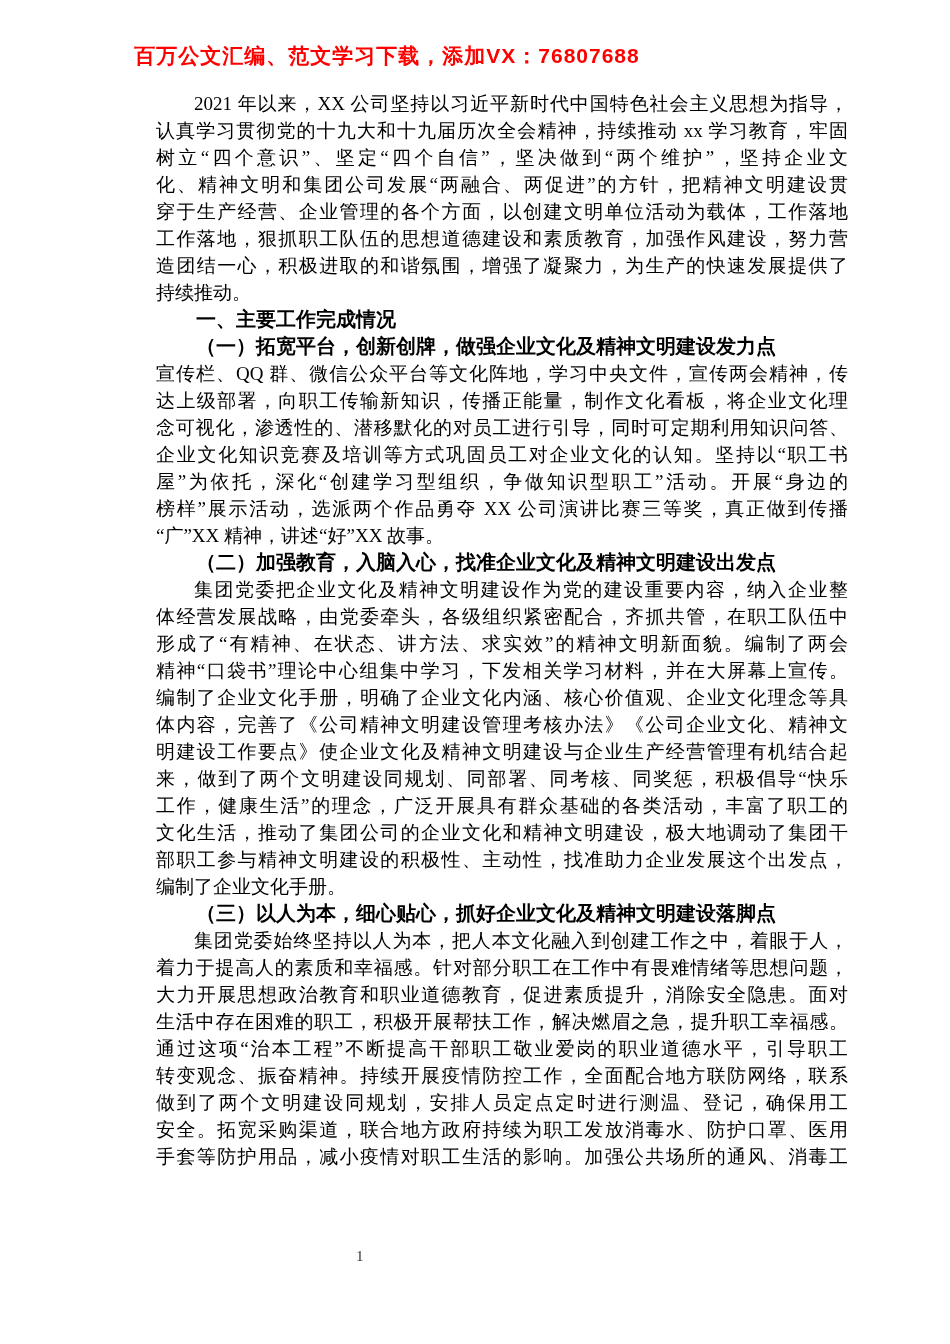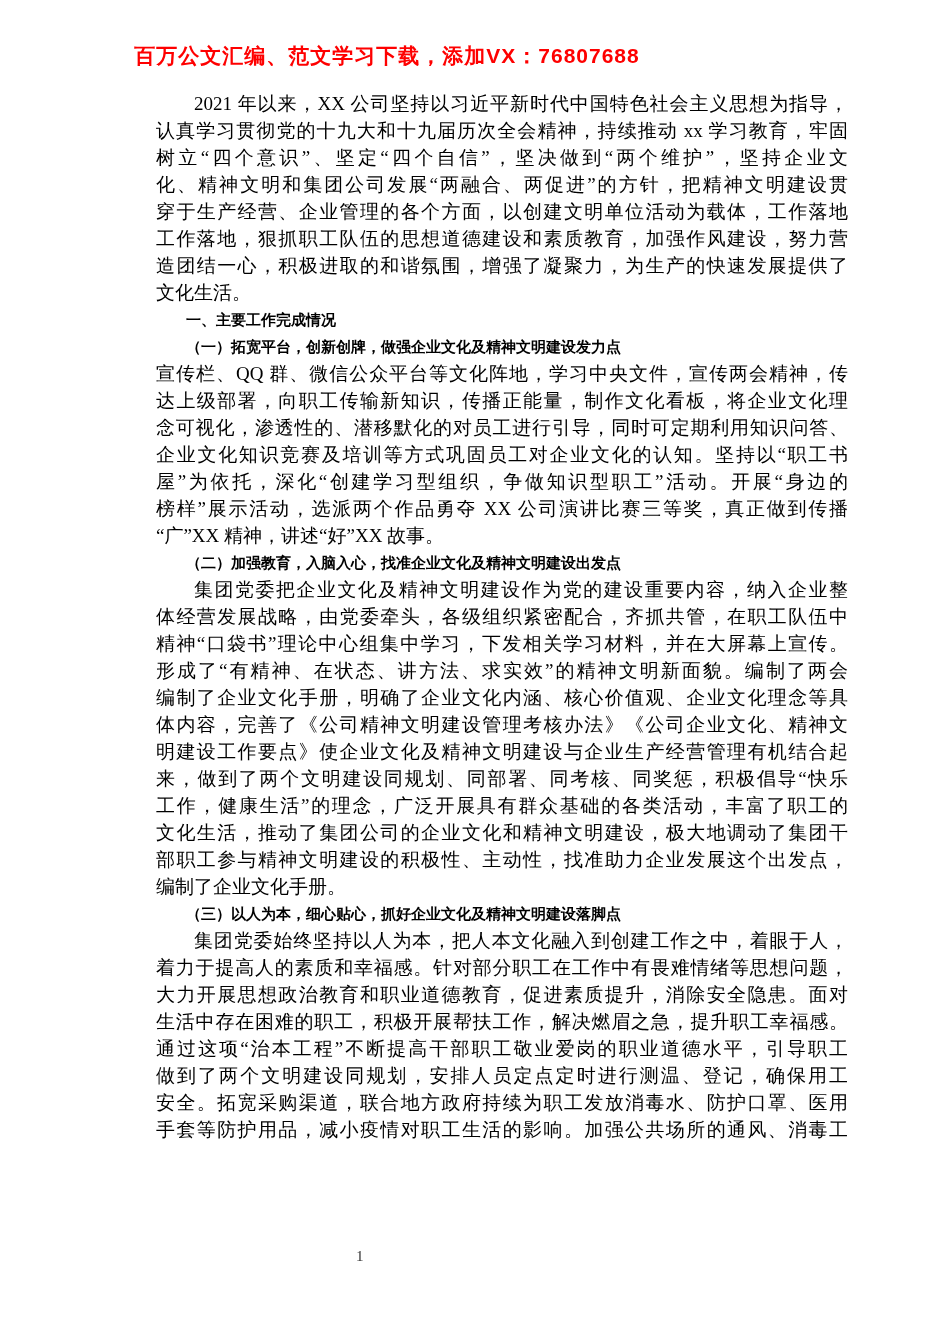--- a/index.html
+++ b/index.html
@@ -52,21 +52,21 @@
   .line.first {
     text-indent: 2em;
   }
   .line.left {
     text-align: left;
     text-align-last: left;
   }
   .heading {
     font-family: "Liberation Sans", sans-serif;
     font-weight: 700;
-    font-size: 15px;
+    font-size: 20px;
     text-indent: 2em;
     text-align: right;
     text-align-last: left;
   }
   .page-number {
     position: absolute;
     left: 356px;
     top: 1246px;
     font-size: 15px;
     line-height: 20px;
@@ -81,48 +81,49 @@
   <div class="doc-header" style="color: rgb(254, 0, 0);">百万公文汇编、范文学习下载，添加VX：76807688</div>
 
   <div class="content">
       <div class="line first">2021 年以来，XX 公司坚持以习近平新时代中国特色社会主义思想为指导，</div>
       <div class="line">认真学习贯彻党的十九大和十九届历次全会精神，持续推动 xx 学习教育，牢固</div>
       <div class="line">树立“四个意识”、坚定“四个自信”，坚决做到“两个维护”，坚持企业文</div>
       <div class="line">化、精神文明和集团公司发展“两融合、两促进”的方针，把精神文明建设贯</div>
       <div class="line">穿于生产经营、企业管理的各个方面，以创建文明单位活动为载体，工作落地</div>
       <div class="line">工作落地，狠抓职工队伍的思想道德建设和素质教育，加强作风建设，努力营</div>
       <div class="line">造团结一心，积极进取的和谐氛围，增强了凝聚力，为生产的快速发展提供了</div>
-      <div class="line left">文化生活。</div>
+      <div class="line left">持续推动。</div>
       <div class="line heading">一、主要工作完成情况</div>
       <div class="line heading">（一）拓宽平台，创新创牌，做强企业文化及精神文明建设发力点</div>
       <div class="line">宣传栏、QQ 群、微信公众平台等文化阵地，学习中央文件，宣传两会精神，传</div>
       <div class="line">达上级部署，向职工传输新知识，传播正能量，制作文化看板，将企业文化理</div>
       <div class="line">念可视化，渗透性的、潜移默化的对员工进行引导，同时可定期利用知识问答、</div>
       <div class="line">企业文化知识竞赛及培训等方式巩固员工对企业文化的认知。坚持以“职工书</div>
       <div class="line">屋”为依托，深化“创建学习型组织，争做知识型职工”活动。开展“身边的</div>
       <div class="line">榜样”展示活动，选派两个作品勇夺 XX 公司演讲比赛三等奖，真正做到传播</div>
       <div class="line left">“广”XX 精神，讲述“好”XX 故事。</div>
       <div class="line heading">（二）加强教育，入脑入心，找准企业文化及精神文明建设出发点</div>
       <div class="line first">集团党委把企业文化及精神文明建设作为党的建设重要内容，纳入企业整</div>
       <div class="line">体经营发展战略，由党委牵头，各级组织紧密配合，齐抓共管，在职工队伍中</div>
+      <div class="line">形成了“有精神、在状态、讲方法、求实效”的精神文明新面貌。编制了两会</div>
       <div class="line">精神“口袋书”理论中心组集中学习，下发相关学习材料，并在大屏幕上宣传。</div>
-      <div class="line">形成了“有精神、在状态、讲方法、求实效”的精神文明新面貌。编制了两会</div>
       <div class="line">编制了企业文化手册，明确了企业文化内涵、核心价值观、企业文化理念等具</div>
       <div class="line">体内容，完善了《公司精神文明建设管理考核办法》《公司企业文化、精神文</div>
       <div class="line">明建设工作要点》使企业文化及精神文明建设与企业生产经营管理有机结合起</div>
       <div class="line">来，做到了两个文明建设同规划、同部署、同考核、同奖惩，积极倡导“快乐</div>
       <div class="line">工作，健康生活”的理念，广泛开展具有群众基础的各类活动，丰富了职工的</div>
       <div class="line">文化生活，推动了集团公司的企业文化和精神文明建设，极大地调动了集团干</div>
       <div class="line">部职工参与精神文明建设的积极性、主动性，找准助力企业发展这个出发点，</div>
       <div class="line left">编制了企业文化手册。</div>
       <div class="line heading">（三）以人为本，细心贴心，抓好企业文化及精神文明建设落脚点</div>
       <div class="line first">集团党委始终坚持以人为本，把人本文化融入到创建工作之中，着眼于人，</div>
       <div class="line">着力于提高人的素质和幸福感。针对部分职工在工作中有畏难情绪等思想问题，</div>
       <div class="line">大力开展思想政治教育和职业道德教育，促进素质提升，消除安全隐患。面对</div>
       <div class="line">生活中存在困难的职工，积极开展帮扶工作，解决燃眉之急，提升职工幸福感。</div>
       <div class="line">通过这项“治本工程”不断提高干部职工敬业爱岗的职业道德水平，引导职工</div>
+      <div class="line">转变观念、振奋精神。持续开展疫情防控工作，全面配合地方联防网络，联系</div>
       <div class="line">做到了两个文明建设同规划，安排人员定点定时进行测温、登记，确保用工</div>
       <div class="line">安全。拓宽采购渠道，联合地方政府持续为职工发放消毒水、防护口罩、医用</div>
       <div class="line">手套等防护用品，减小疫情对职工生活的影响。加强公共场所的通风、消毒工</div>
     </div>
 
   <div class="page-number">1</div>
 </div>
 
 </body></html>

